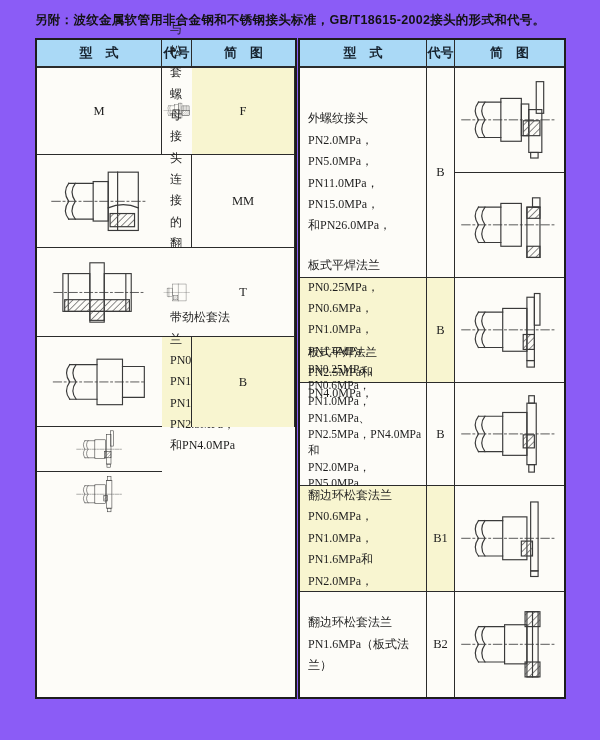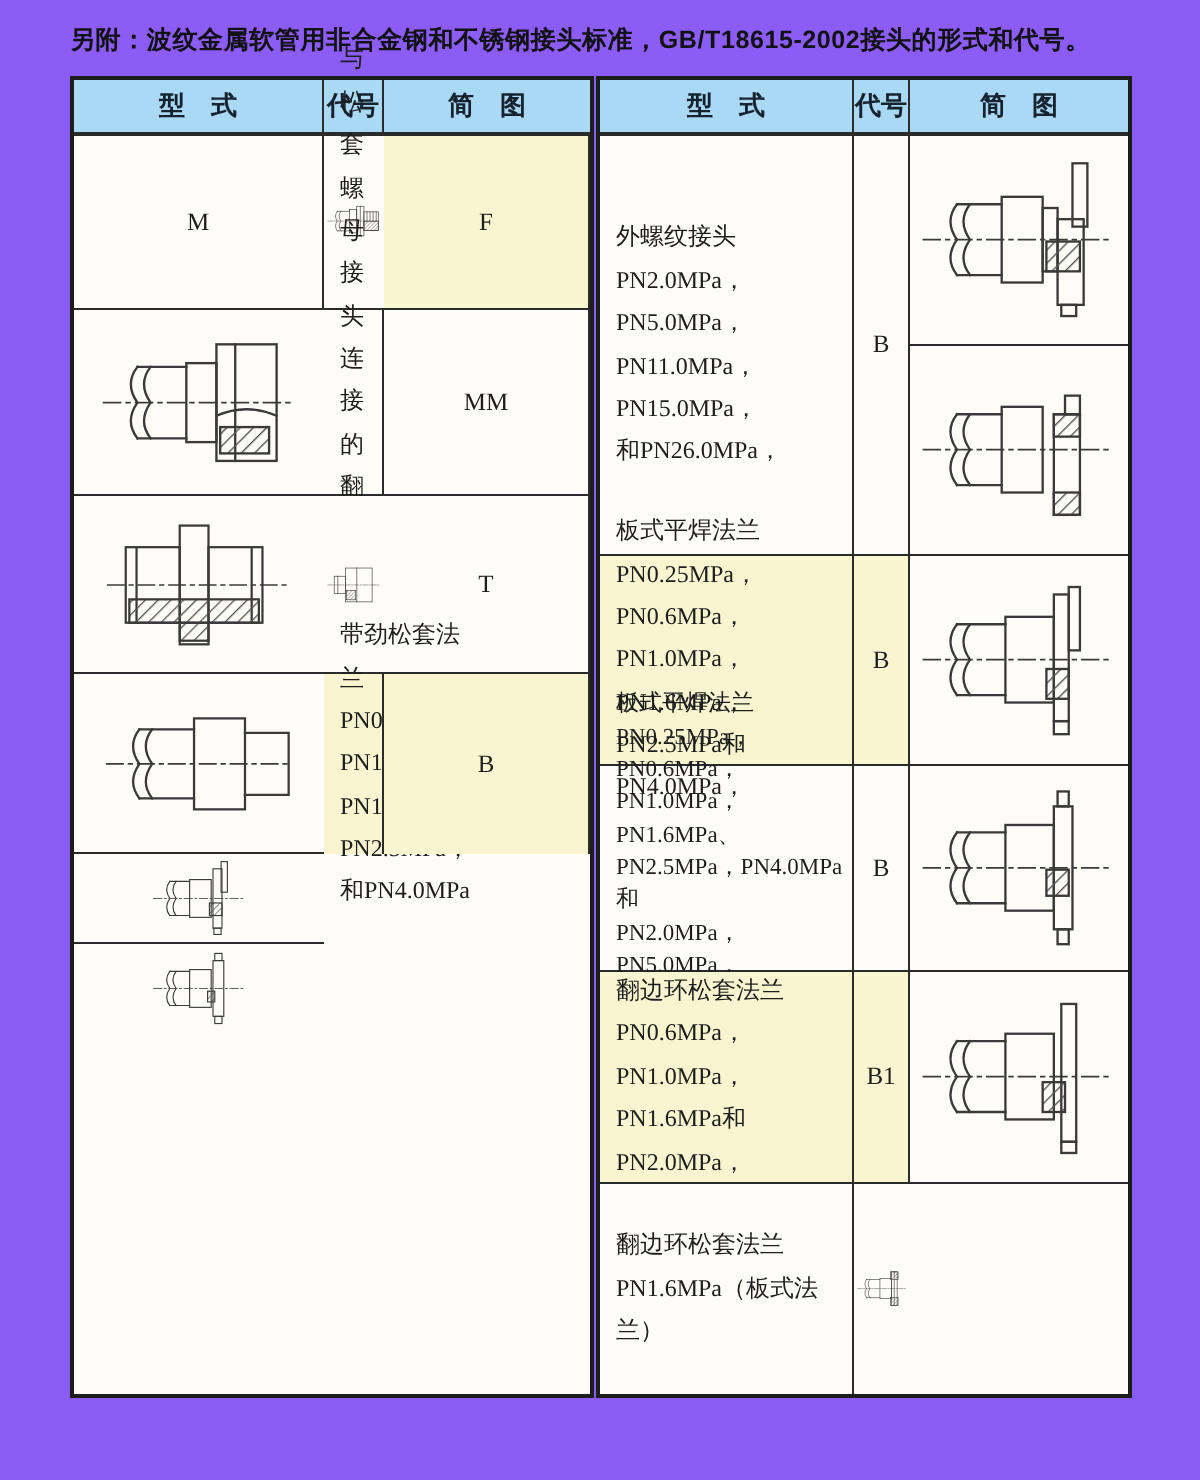--- a/index.html
+++ b/index.html
@@ -320,20 +320,21 @@
               <rect x="78" y="6" width="8" height="74"></rect>
               <rect x="68" y="48" width="12" height="16" fill="url(#h12)"></rect>
               <rect x="78" y="80" width="8" height="6"></rect>
               <path d="M4 45 H106" stroke-dasharray="9 3 2 3" stroke-width="0.9"></path>
             </g>
           </svg>
         </div>
       </div>
       <div class="cell c-type rowend">翻边环松套法兰
 PN1.6MPa（板式法兰）</div>
+      <div class="cell c-code rowend">B2</div>
       <div class="cell c-diag colend rowend">
         <div class="sub">
           <svg viewBox="0 0 110 90" preserveAspectRatio="xMidYMid meet">
             <defs>
               <pattern id="h13" width="5" height="5" patternUnits="userSpaceOnUse" patternTransform="rotate(45)">
                 <line x1="0" y1="0" x2="0" y2="5" stroke="#555" stroke-width="1.5"></line>
               </pattern>
             </defs>
             <g fill="none" stroke="#3a3a3a" stroke-width="1.25" stroke-linecap="square">
               <path d="M22 26 H50 M22 64 H50"></path>

